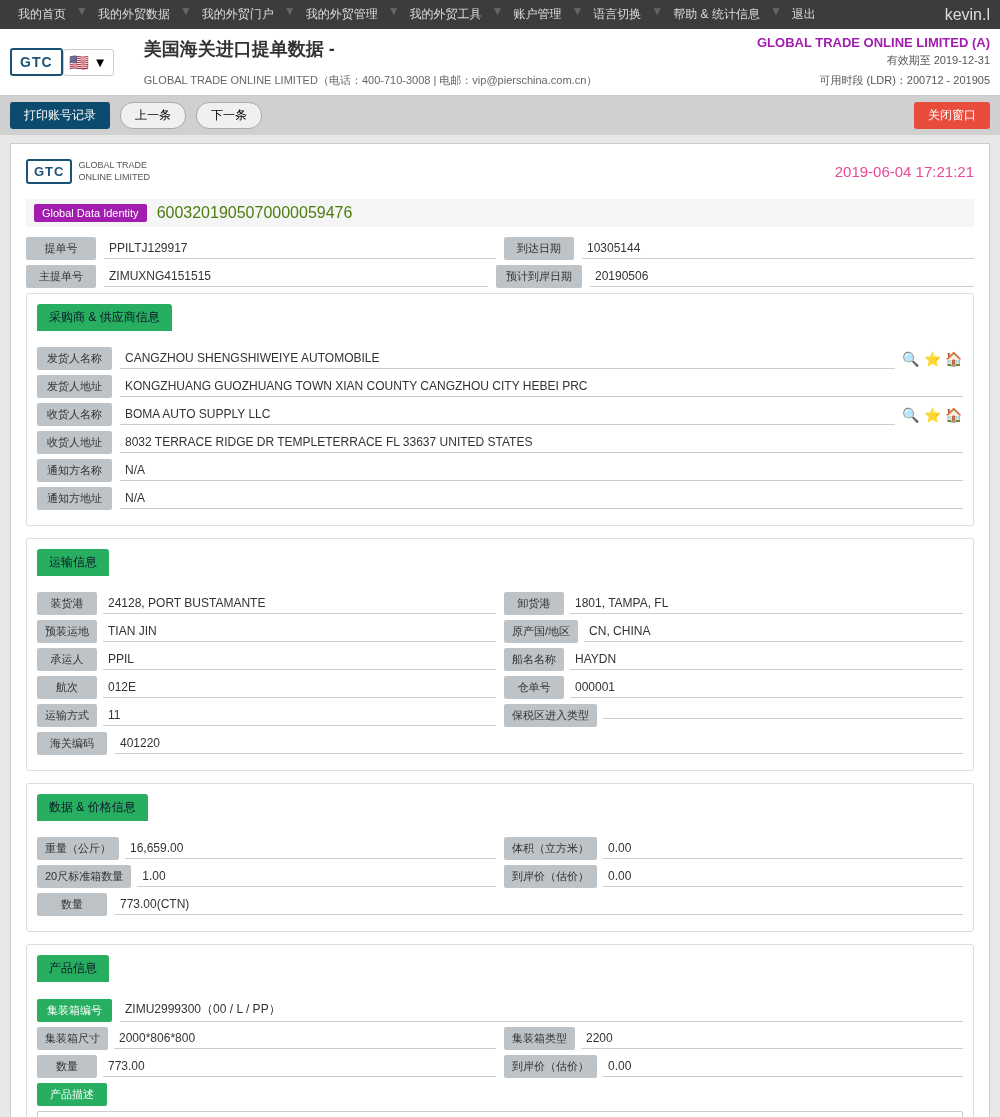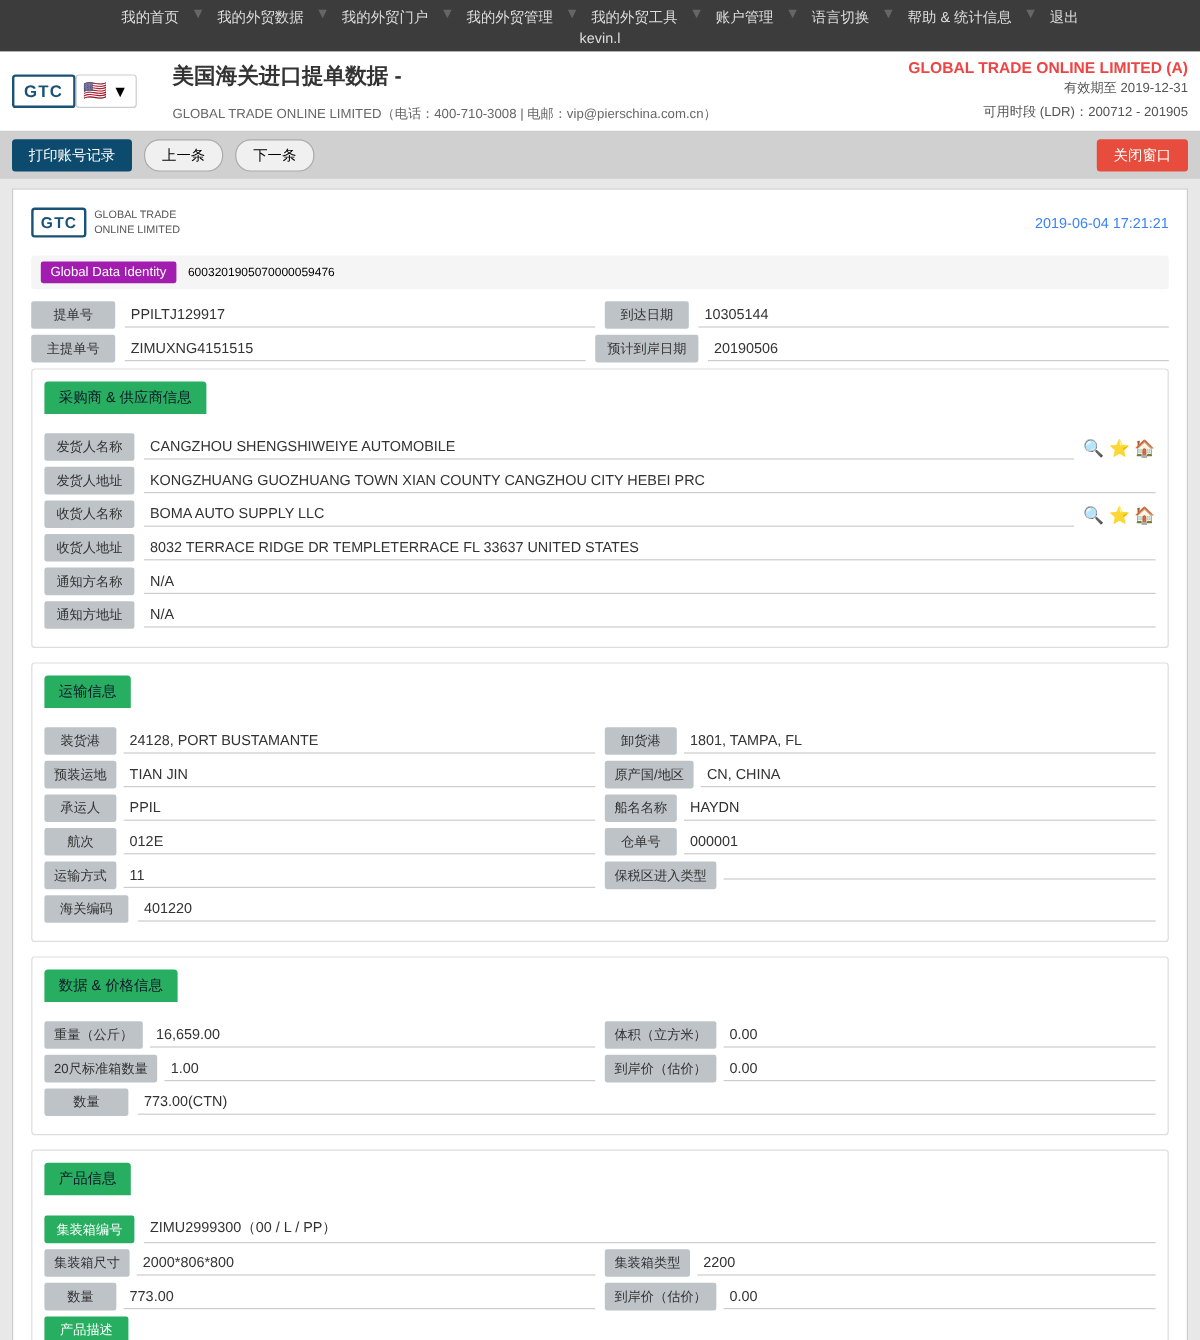--- a/index.html
+++ b/index.html
@@ -7,29 +7,28 @@
 
     
     .top-nav {
       background: #3c3c3c;
       color: #ccc;
       padding: 4px 10px;
       display: flex;
       align-items: center;
       justify-content: space-between;
       font-size: 12px;
-      flex-direction: column;
     }
     .top-nav-left { display: flex; gap: 2px; }
     .top-nav-item {
       padding: 2px 8px;
       cursor: pointer;
       color: #ddd;
     }
-    .top-nav-right { color: #ddd; font-size: 12px; }
+    .top-nav-right { color: #ddd; font-size: 16px; }
 
     
     .header {
       background: #fff;
       display: flex;
       align-items: center;
       justify-content: space-between;
       padding: 6px 10px;
       border-bottom: 1px solid #ccc;
     }
@@ -40,21 +39,21 @@
       font-weight: bold;
       font-size: 14px;
       padding: 4px 8px;
       letter-spacing: 1px;
       border-radius: 3px;
     }
     .header-center { flex: 1; margin-left: 20px; }
     .header-title { font-size: 18px; color: #333; font-weight: bold; }
     .header-subtitle { font-size: 11px; color: #666; margin-top: 12px; }
     .header-right { text-align: right; font-size: 11px; }
-    .header-company { color: #ef4444; font-weight: bold; font-size: 13px; margin-left: 28px; }
+    .header-company { color: #a21caf; font-weight: bold; font-size: 13px; margin-left: 28px; }
     .header-info { color: #555; margin-top: 2px; line-height: 1.6; }
 
     
     .flag-btn {
       display: flex; align-items: center; gap: 4px;
       background: none; border: 1px solid #ccc; border-radius: 3px;
       padding: 3px 6px; cursor: pointer; margin-right: 10px;
     }
     .flag { font-size: 16px; }
 
@@ -113,41 +112,41 @@
     .doc-logo { display: flex; align-items: center; }
     .doc-logo-box {
       border: 2px solid #1a5276;
       color: #1a5276;
       font-weight: bold;
       font-size: 13px;
       padding: 3px 6px;
       letter-spacing: 1px;
       border-radius: 3px;
     }
-    .doc-datetime { color: #3b82f6; font-size: 12px; }
+    .doc-datetime { color: #ec4899; font-size: 15px; }
 
     
     .global-id-row {
       display: flex;
       align-items: center;
       margin-bottom: 10px;
       background: #f5f5f5;
       padding: 5px 8px;
       border-radius: 3px;
     }
     .global-id-label {
       background: #a21caf;
       color: #fff;
       padding: 3px 8px;
       border-radius: 2px;
       font-size: 11px;
       margin-right: 10px;
       white-space: nowrap;
     }
-    .global-id-value { font-size: 10px; color: #000000; }
+    .global-id-value { font-size: 16px; color: #4d7c0f; }
 
     
     .field-row {
       display: flex;
       align-items: center;
       margin-bottom: 5px;
       gap: 8px;
     }
     .field-label {
       background: #bdc3c7;

